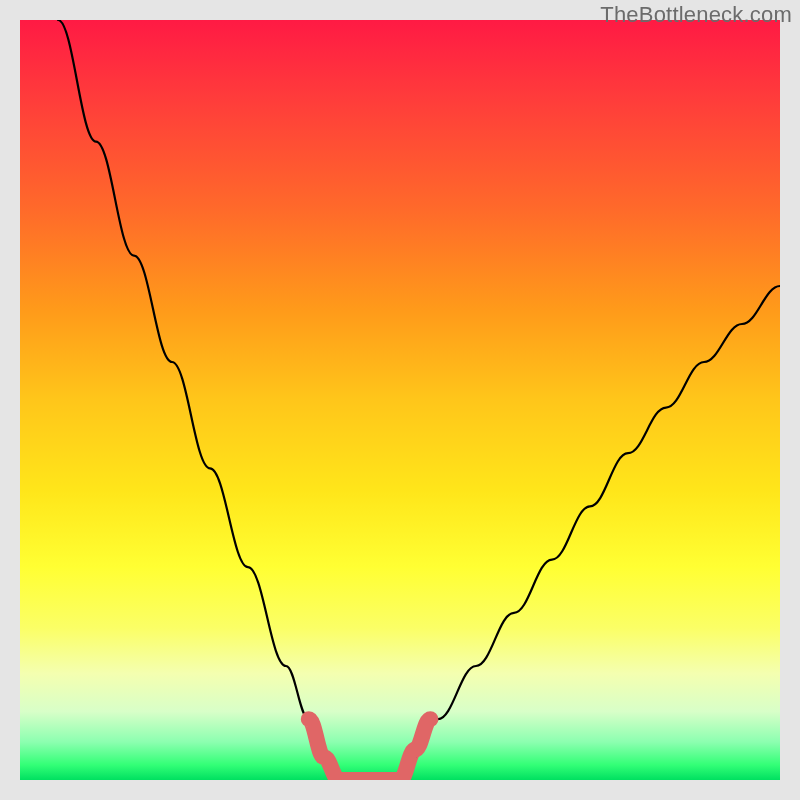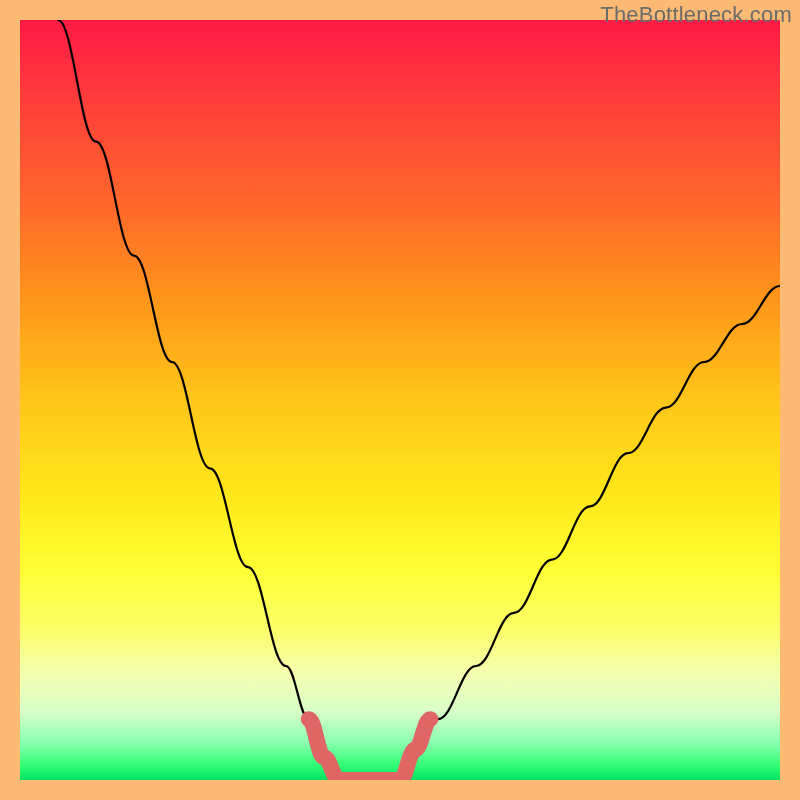--- a/index.html
+++ b/index.html
@@ -1,20 +1,20 @@
 <!DOCTYPE html>
 <html><head>
 <meta charset="utf-8">
 <style>
   * { margin: 0; padding: 0; box-sizing: border-box; }
   html, body { width: 800px; height: 800px; overflow: hidden; background: #000; }
   .frame {
     width: 800px;
     height: 800px;
-    background: #fdba74;
+    background: #e5e5e5;
     position: relative;
     text-align: center;
   }
   .plot-area {
     position: absolute;
     left: 20px;
     top: 20px;
     width: 760px;
     height: 760px;
     background: linear-gradient(to bottom,

